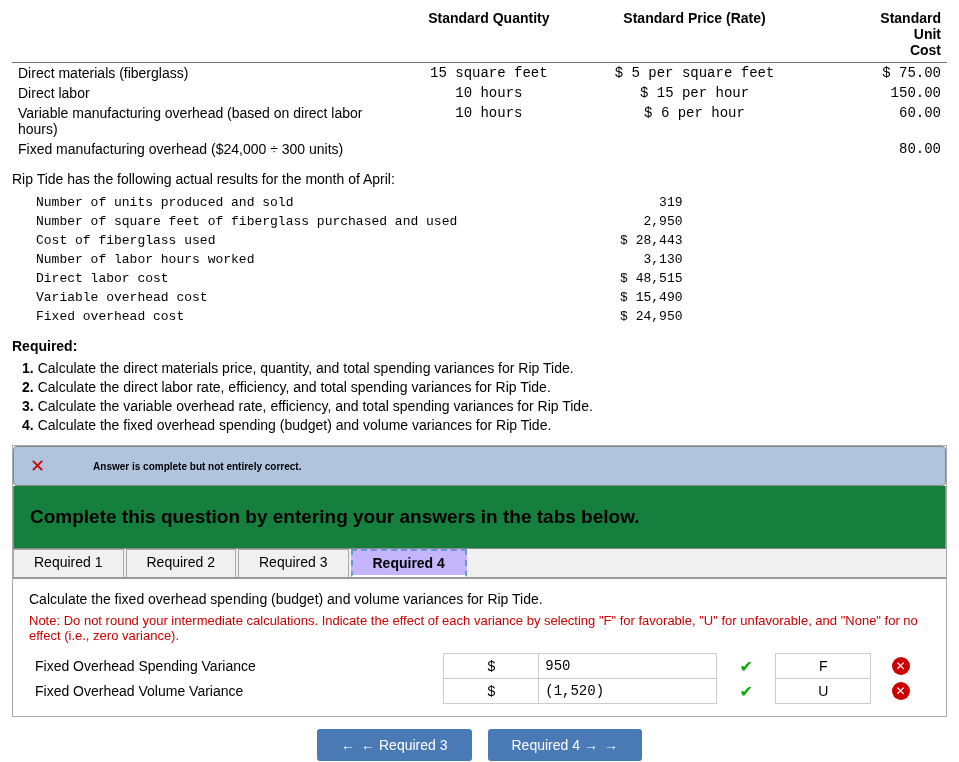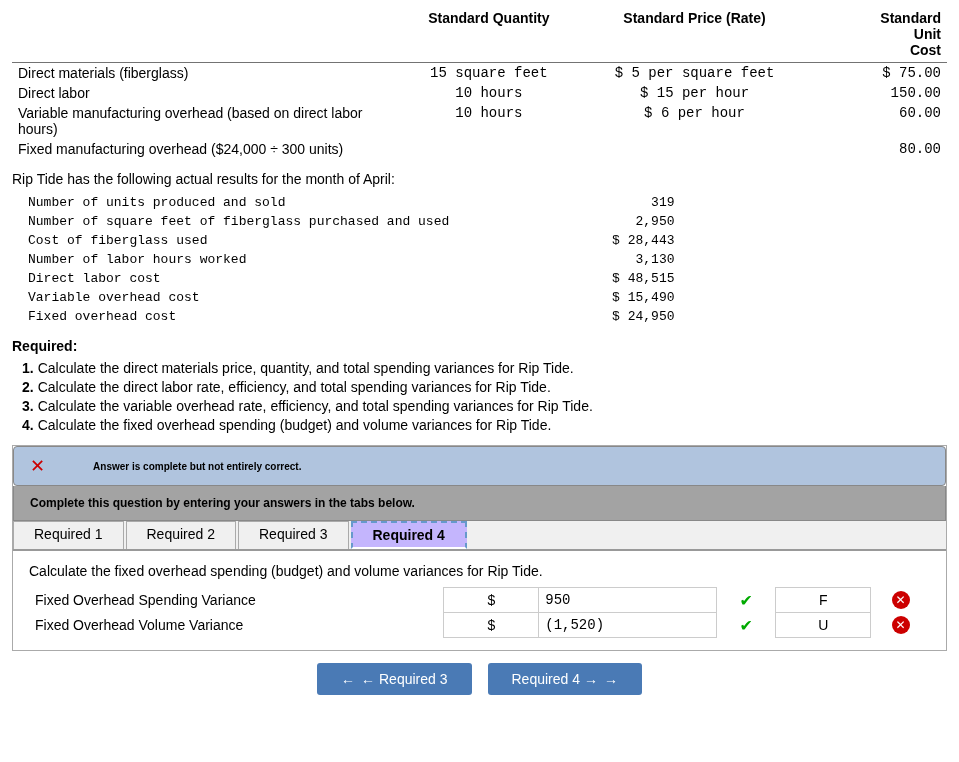--- a/index.html
+++ b/index.html
@@ -40,21 +40,21 @@
 
     
     .section-text {
       margin: 10px 0 6px 0;
       font-size: 14px;
     }
 
     .actual-table {
       width: 70%;
       border-collapse: collapse;
-      margin-left: 12px;
+      margin-left: 20px;
       margin-bottom: 12px;
     }
     .actual-table td {
       padding: 2px 4px;
       font-family: 'Courier New', monospace;
       font-size: 13px;
     }
     .actual-table .label-col { width: 75%; }
     .actual-table .val-col { width: 25%; text-align: right; }
 
@@ -95,26 +95,26 @@
       line-height: 1;
     }
     .answer-banner-text {
       font-weight: bold;
       font-size: 10px;
       margin-left: 40px;
     }
 
     
     .complete-box {
-      background: #a3a3a3;
+      background: #15803d;
       border: 1px solid #888;
       border-top: none;
-      padding: 10px 16px;
-      font-weight: bold;
-      font-size: 12px;
+      padding: 20px 16px;
+      font-weight: bold;
+      font-size: 19px;
       margin-bottom: 0;
     }
 
     
     .outer-box {
       border: 1px solid #aaa;
       margin-bottom: 12px;
     }
 
     .tabs-row {
@@ -336,20 +336,21 @@
 
     <div class="tabs-row" id="tabs-row">
     <div class="tab">Required 1</div>
         <div class="tab">Required 2</div>
         <div class="tab">Required 3</div>
         <div class="tab active">Required 4</div>
       </div>
 
     <div class="tab-content">
       <p class="tab-desc">Calculate the fixed overhead spending (budget) and volume variances for Rip Tide.</p>
+      <p class="tab-note">Note: Do not round your intermediate calculations. Indicate the effect of each variance by selecting "F" for favorable, "U" for unfavorable, and "None" for no effect (i.e., zero variance).</p>
 
       <table class="variance-table">
         <tbody id="variance-table-body">
         <tr>
       <td class="label-cell">Fixed Overhead Spending Variance</td>
       <td class="dollar-cell">$</td>
       <td class="value-cell monospace">950</td>
       <td class="check-cell"><span class="green-check">✔</span></td>
       <td class="letter-cell">F</td>
       <td class="x-cell"><span class="red-x">✕</span></td>

